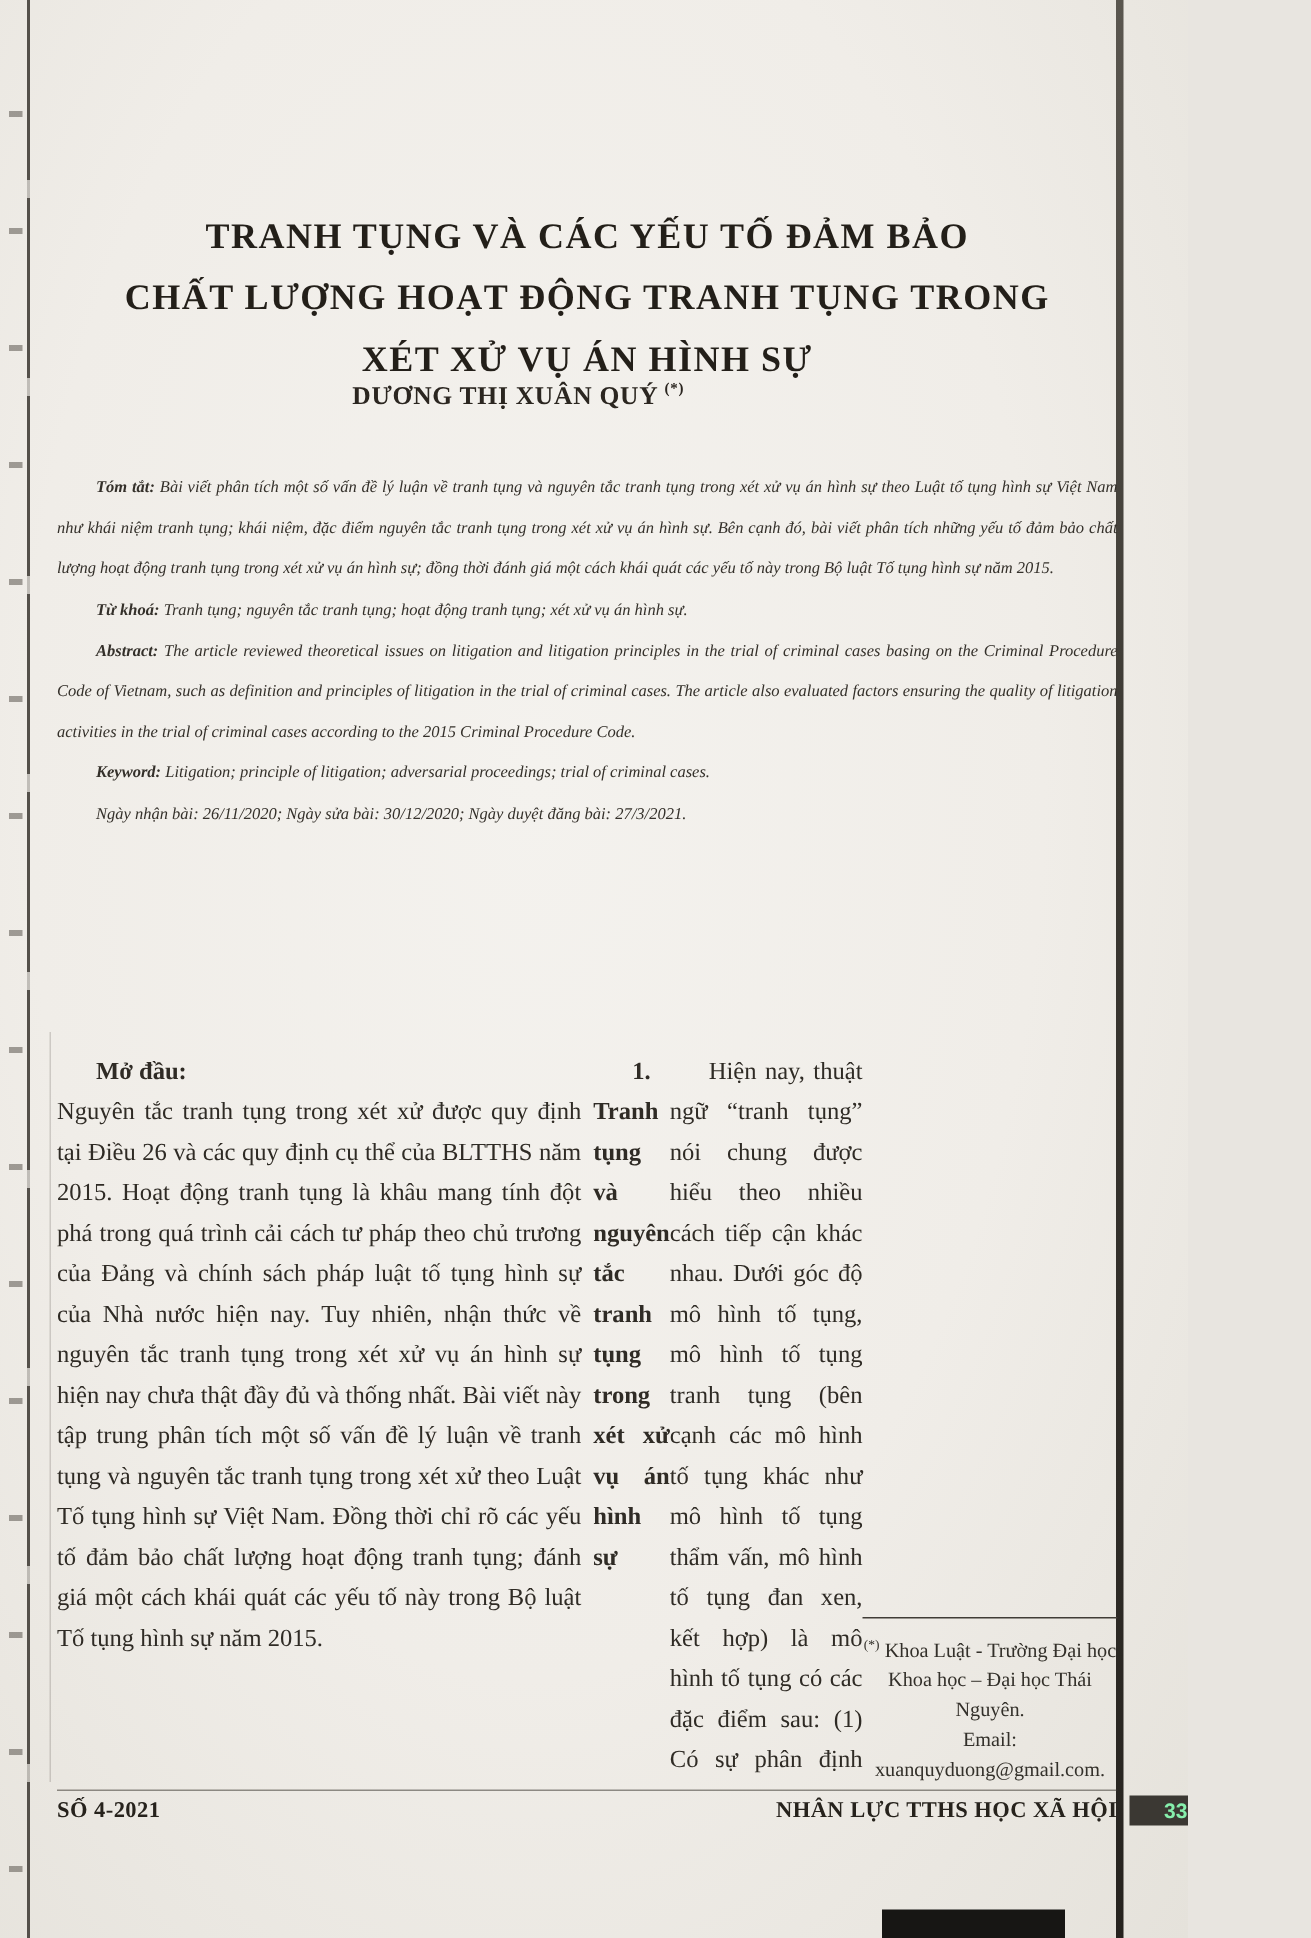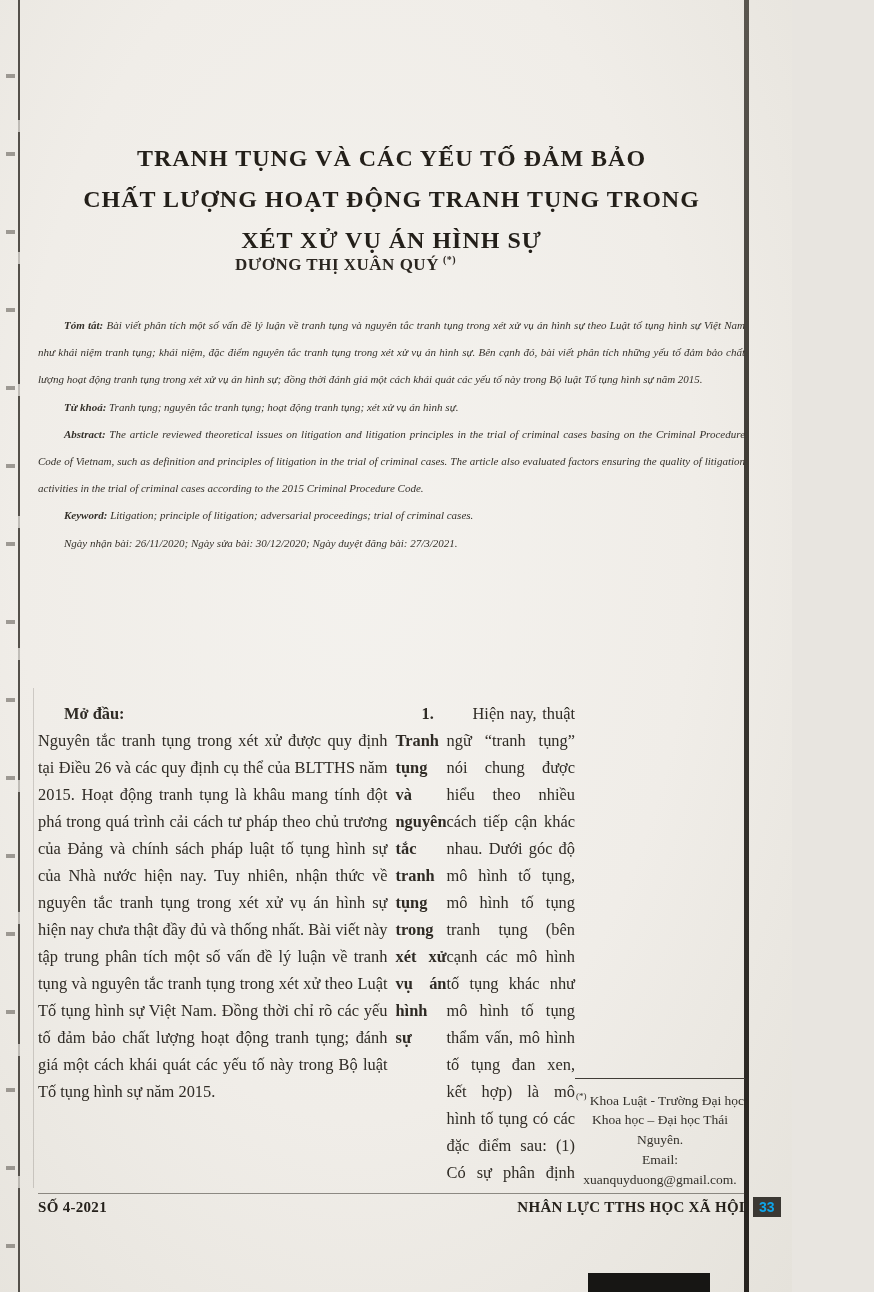--- a/index.html
+++ b/index.html
@@ -70,22 +70,22 @@
   .fn-text{margin:0;text-align:center;}
   .fn-text sup{font-size:9px;}
   .page-footer{
     position:absolute;top:1193px;left:0;right:0;
     border-top:1px solid rgba(60,56,50,.55);padding-top:5px;
     display:flex;justify-content:space-between;align-items:flex-end;
     font-weight:bold;font-size:15px;color:#26221c;letter-spacing:.3px;
   }
   .page-badge{
     position:absolute;left:753px;top:1197px;
-    background:#3b3833;color:#0ea5e9;font-weight:bold;font-size:14px;
-    padding:3px 6px;line-height:1;font-family:"Liberation Sans","DejaVu Sans",sans-serif;
+    background:#3b3833;color:#86efac;font-weight:bold;font-size:14px;
+    padding:3px 23px;line-height:1;font-family:"Liberation Sans","DejaVu Sans",sans-serif;
   }
 </style>
 </head>
 <body>
 
 <div class="page">
   <div class="tick-strip"></div>
   <div class="bind-line"></div>
   <div class="margin-line"></div>
   <div class="right-bar"></div>

